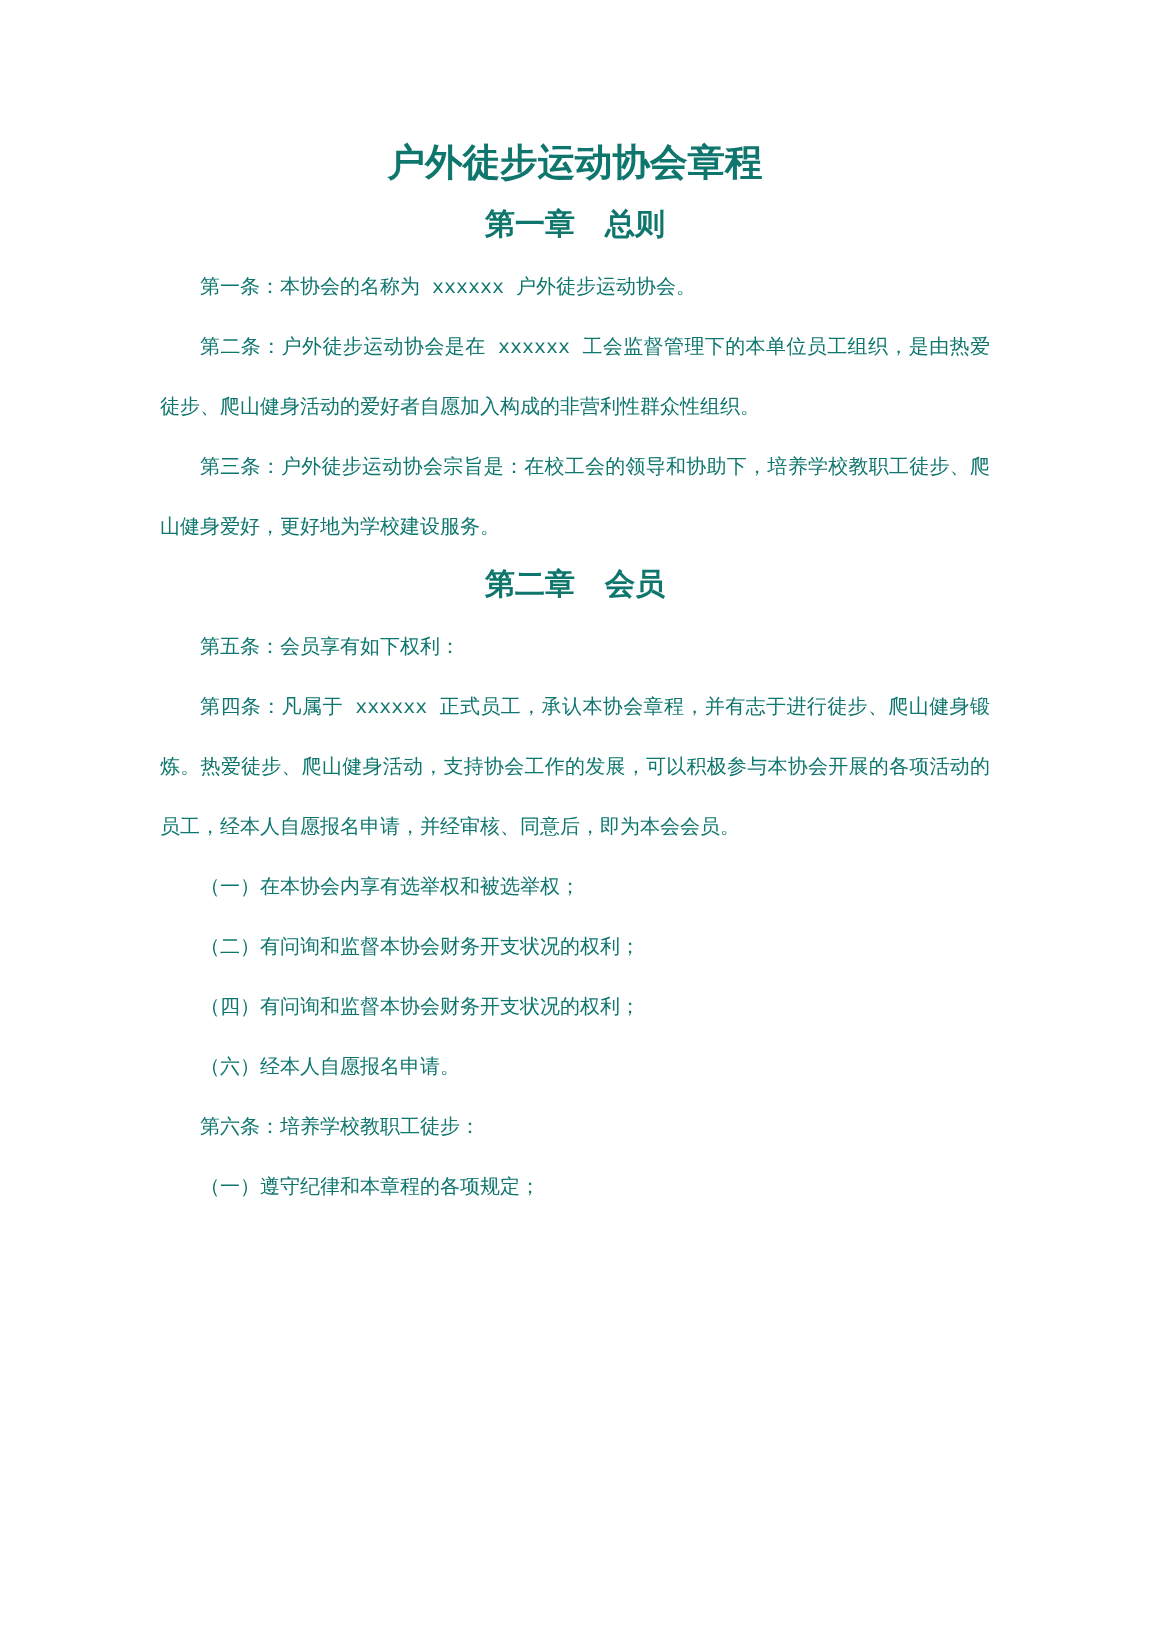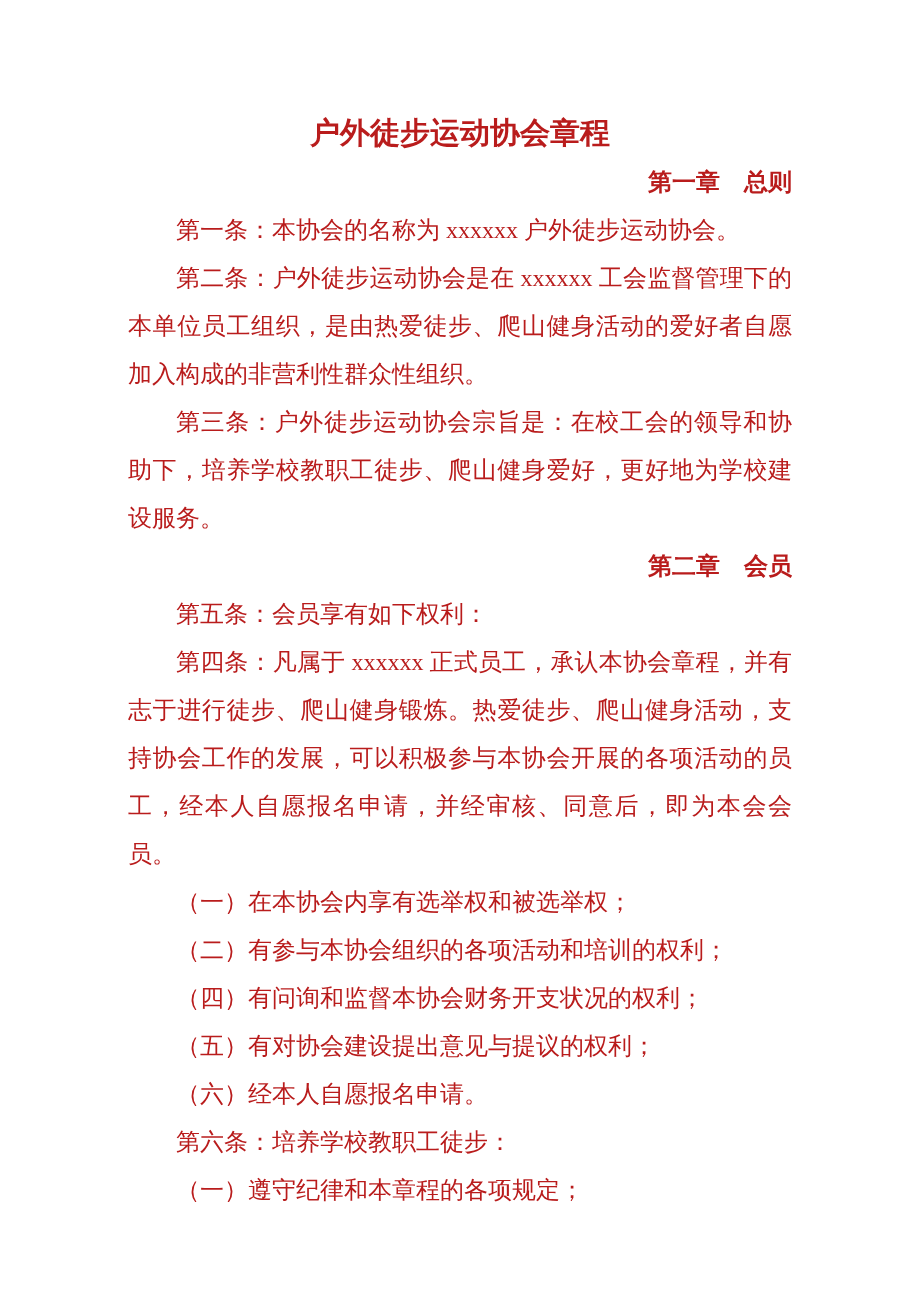--- a/index.html
+++ b/index.html
@@ -8,41 +8,41 @@
     background: #ffffff;
   }
   .page {
     position: relative;
     width: 920px;
     height: 1302px;
     margin: 0 auto;
     background: #ffffff;
     box-sizing: border-box;
     padding: 108px 128px 0 128px;
-    font-family: Liberation Serif, serif;
-    color: #b91c1c;
+    font-family: Liberation Mono, monospace;
+    color: #0f766e;
     overflow: hidden;
   }
   .doc-title {
     font-size: 30px;
     font-weight: bold;
     text-align: center;
     line-height: 50px;
     margin: 0;
     letter-spacing: 0px;
   }
   .chapter-heading {
     font-size: 24px;
     font-weight: bold;
-    text-align: right;
+    text-align: center;
     line-height: 48px;
     margin: 0;
   }
   .para {
-    font-size: 24px;
+    font-size: 16px;
     line-height: 48px;
     text-align: justify;
     text-indent: 2em;
     margin: 0;
     word-break: break-all;
   }
 </style>
 </head>
 <body>
 
@@ -54,20 +54,19 @@
 
   <p class="para">第一条：本协会的名称为 xxxxxx 户外徒步运动协会。</p>
   <p class="para">第二条：户外徒步运动协会是在 xxxxxx 工会监督管理下的本单位员工组织，是由热爱徒步、爬山健身活动的爱好者自愿加入构成的非营利性群众性组织。</p>
   <p class="para">第三条：户外徒步运动协会宗旨是：在校工会的领导和协助下，培养学校教职工徒步、爬山健身爱好，更好地为学校建设服务。</p>
 
   <h2 class="chapter-heading">第二章　会员</h2>
 
   <p class="para">第五条：会员享有如下权利：</p>
   <p class="para">第四条：凡属于 xxxxxx 正式员工，承认本协会章程，并有志于进行徒步、爬山健身锻炼。热爱徒步、爬山健身活动，支持协会工作的发展，可以积极参与本协会开展的各项活动的员工，经本人自愿报名申请，并经审核、同意后，即为本会会员。</p>
   <p class="para">（一）在本协会内享有选举权和被选举权；</p>
-  <p class="para">（二）有参与本协会组织的各项活动和培训的权利；</p>
+  <p class="para">（二）有问询和监督本协会财务开支状况的权利；</p>
   <p class="para">（四）有问询和监督本协会财务开支状况的权利；</p>
-  <p class="para">（五）有对协会建设提出意见与提议的权利；</p>
   <p class="para">（六）经本人自愿报名申请。</p>
   <p class="para">第六条：培养学校教职工徒步：</p>
   <p class="para">（一）遵守纪律和本章程的各项规定；</p>
 
 </div>
 
 </body></html>

